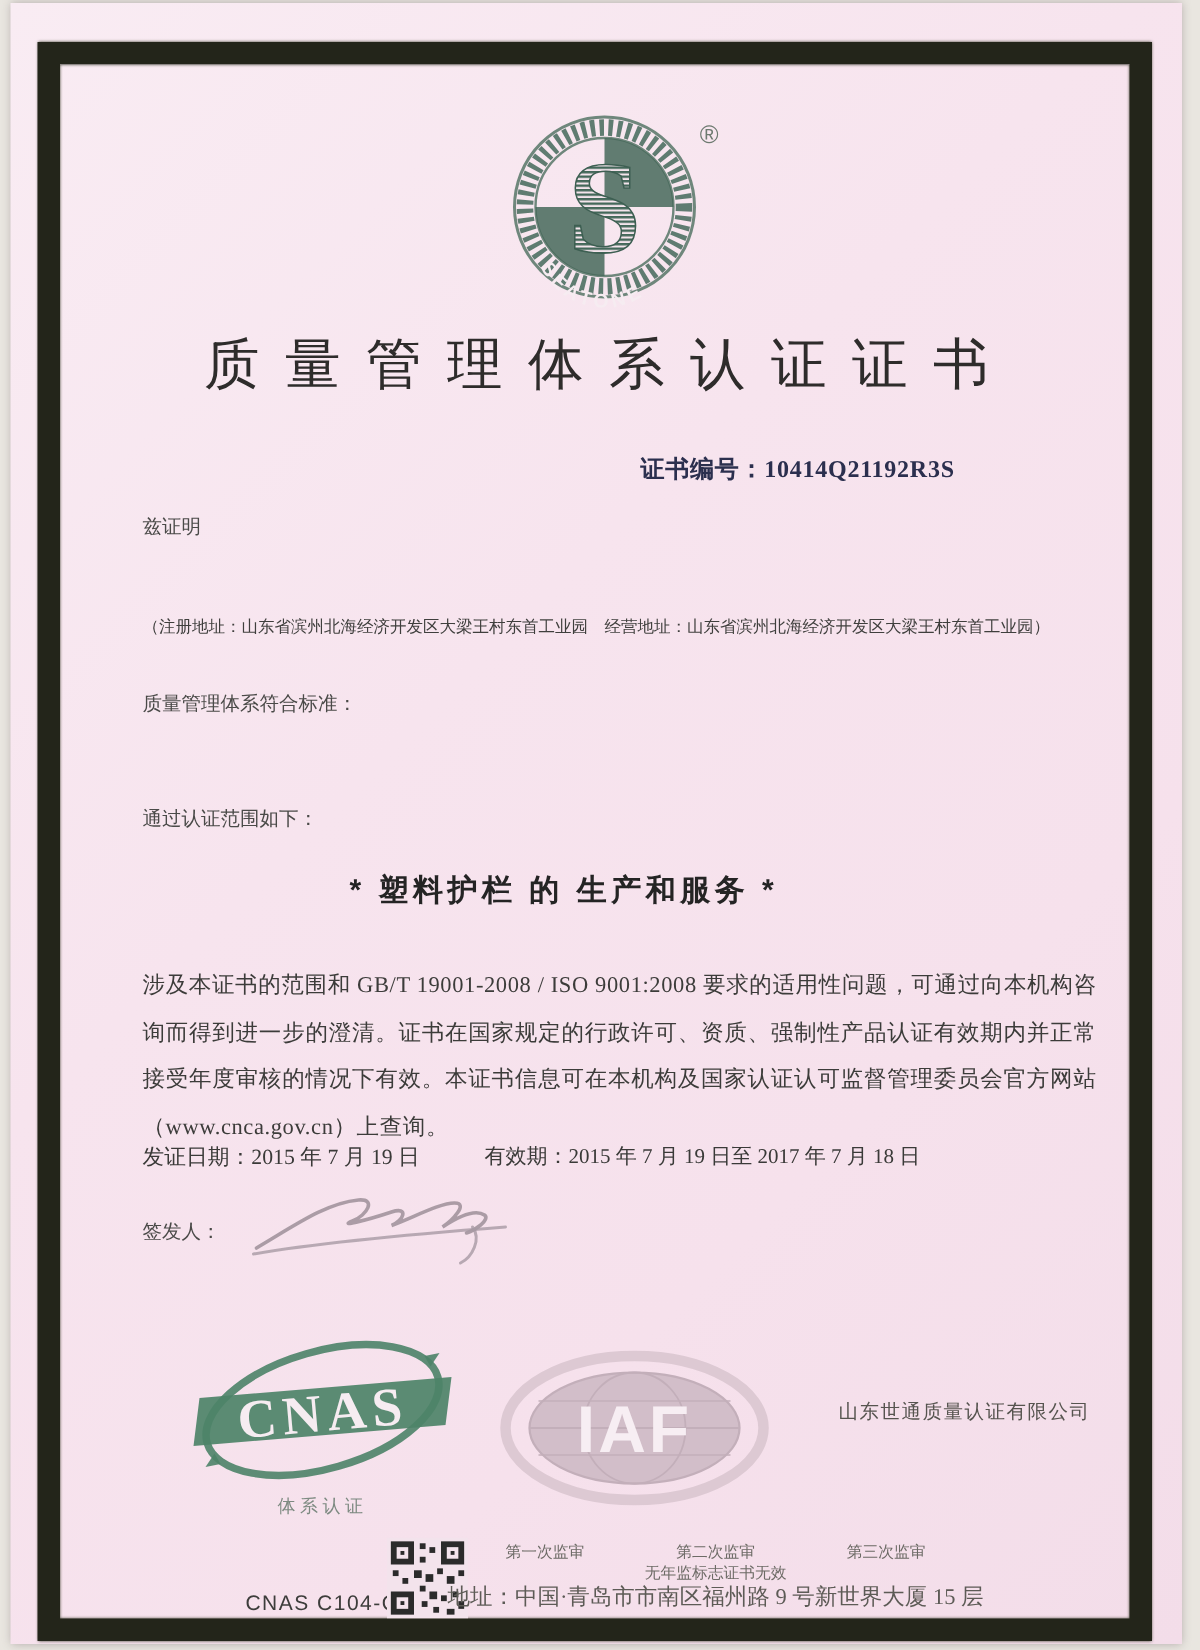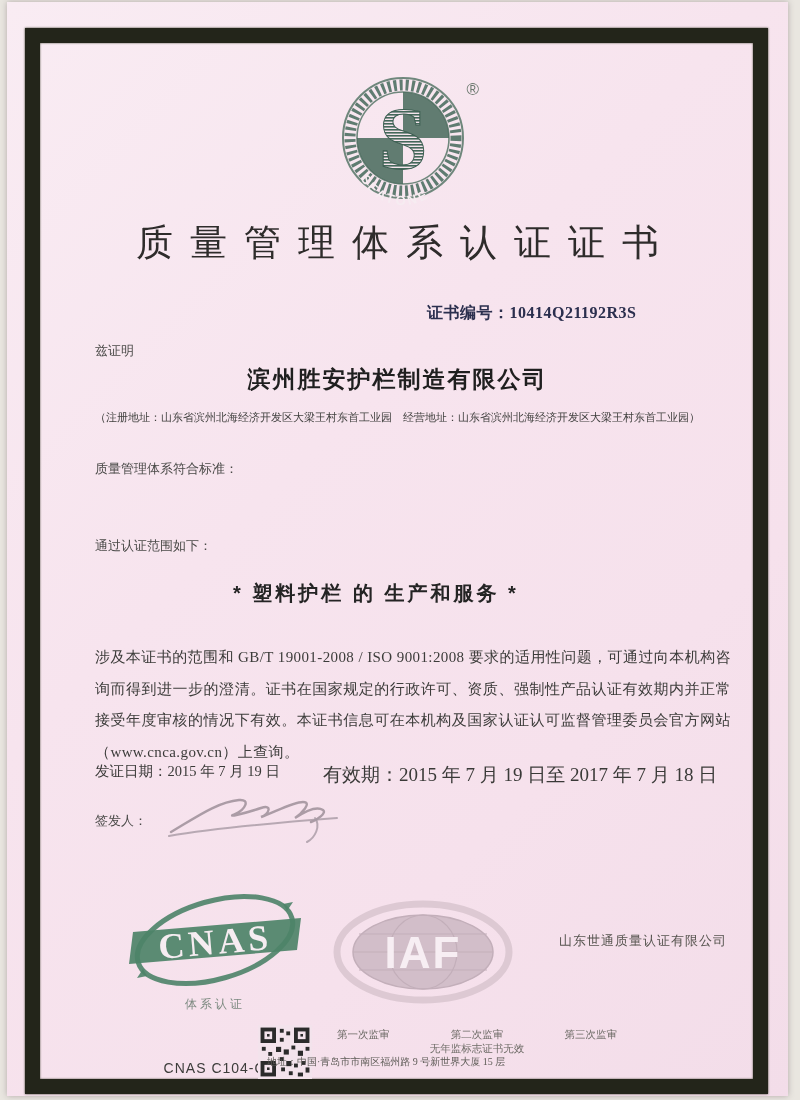--- a/index.html
+++ b/index.html
@@ -62,34 +62,34 @@
     font-family:"Liberation Sans",sans-serif;
     font-size:20px;font-weight:700;color:#242424;
     letter-spacing:3px;
   }
   .disclaimer{
     left:88px;top:640px;width:636px;
     font-size:15px;line-height:31.5px;color:#3c3c3a;
     text-align:justify;letter-spacing:.4px;
   }
   .issue-date{left:88px;top:760px;font-size:14.5px;color:#3a3a38;}
-  .validity{left:316px;top:760px;font-size:19px;color:#3a3a38;}
+  .validity{left:316px;top:760px;font-size:14px;color:#3a3a38;}
   .signer{left:88px;top:810px;}
   .signature{left:158px;top:782px;width:190px;height:64px;}
   .cnas-wrap{left:118px;top:886px;width:180px;height:104px;}
   .cnas-cap1{left:118px;top:994px;width:180px;text-align:center;font-size:12px;color:#7d8a81;letter-spacing:3px;}
   .cnas-cap2{left:118px;top:1010px;width:180px;text-align:center;
     font-family:"Liberation Sans",sans-serif;font-size:14px;color:#3d3d3b;letter-spacing:1px;margin-top:48px;}
   .iaf-wrap{left:326px;top:898px;width:180px;height:104px;text-align:right;}
   .issuer{left:552px;top:930px;font-size:13px;color:#56544f;letter-spacing:1px;}
   .qr{left:251px;top:1023px;width:54px;height:54px;}
   .audits{left:330px;top:1026px;width:280px;display:flex;justify-content:space-between;
     font-size:10.5px;color:#6d6b66;}
   .notice{left:290px;top:1040px;width:360px;text-align:center;font-size:10.5px;color:#6d6b66;}
-  .faddr{left:260px;top:1053px;width:420px;font-size:10px;color:#5d5b56;}
+  .faddr{left:260px;top:1053px;width:420px;text-align:center;font-size:15px;color:#5d5b56;}
   .fcontact{left:260px;top:1066px;width:420px;text-align:center;font-size:10.5px;color:#5d5b56;}
 </style>
 </head>
 <body>
 
 <div class="paper">
 
   <div class="frame"></div>
 
   <div class="abs logo-wrap">
@@ -113,21 +113,20 @@
     </svg>
     <span class="reg-mark">®</span>
   </div>
 
   <div class="abs ctr title">质量管理体系认证证书</div>
 
   <div class="abs certno"><span>证书编号：</span><span>10414Q21192R3S</span></div>
 
   <div class="abs small-label certify">兹证明</div>
 
-  <div class="abs ctr company">滨州胜安护栏制造有限公司</div>
 
   <div class="abs ctr addr">（注册地址：山东省滨州北海经济开发区大梁王村东首工业园　经营地址：山东省滨州北海经济开发区大梁王村东首工业园）</div>
 
   <div class="abs small-label std-intro">质量管理体系符合标准：</div>
 
   <div class="abs small-label scope-intro">通过认证范围如下：</div>
   <div class="abs scope">* 塑料护栏 的 生产和服务 *</div>
 
   <div class="abs disclaimer">涉及本证书的范围和 GB/T 19001-2008 / ISO 9001:2008 要求的适用性问题，可通过向本机构咨询而得到进一步的澄清。证书在国家规定的行政许可、资质、强制性产品认证有效期内并正常接受年度审核的情况下有效。本证书信息可在本机构及国家认证认可监督管理委员会官方网站（www.cnca.gov.cn）上查询。</div>
 

